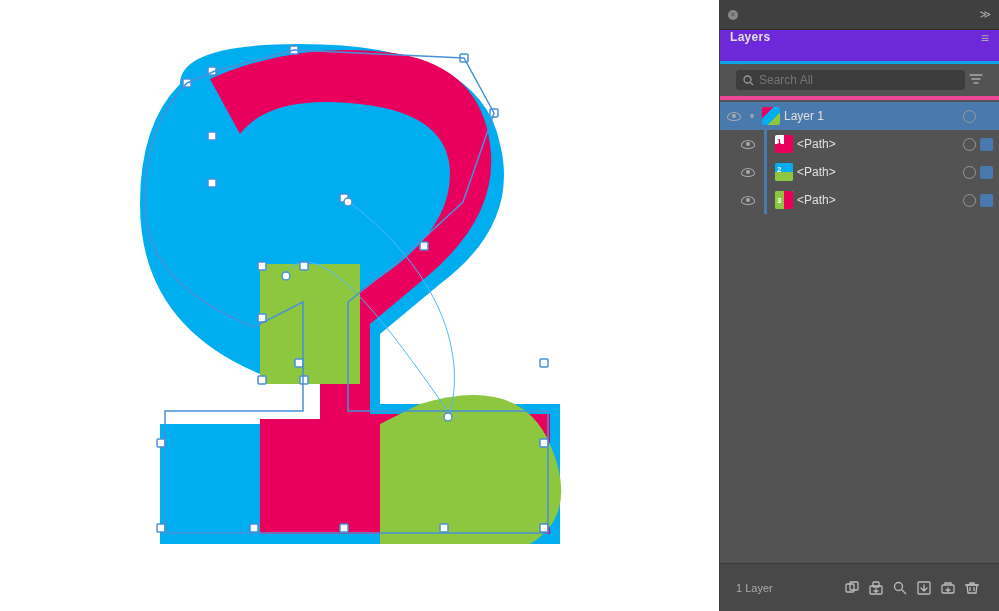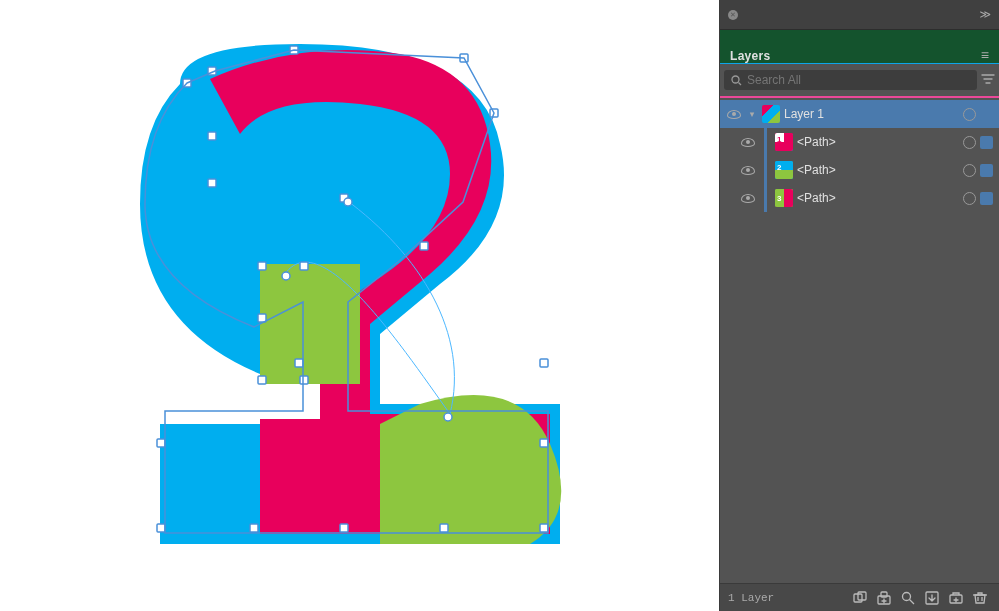--- a/index.html
+++ b/index.html
@@ -69,45 +69,45 @@
     }
 
     .collapse-btn {
       color: #aaa;
       font-size: 11px;
       cursor: pointer;
     }
 
     .panel-header {
       height: 34px;
-      background: #14532d;
-      display: flex;
-      align-items: flex-end;
+      background: #6d28d9;
+      display: flex;
+      align-items: flex-start;
       justify-content: space-between;
       padding: 0 10px;
-      border-bottom: 1px solid #0ea5e9;
+      border-bottom: 3px solid #0ea5e9;
     }
 
     .panel-title {
       color: #e0e0e0;
       font-size: 12px;
       font-weight: 600;
       letter-spacing: 0.3px;
     }
 
     .panel-menu-icon {
       color: #aaa;
       font-size: 14px;
       cursor: pointer;
     }
 
     .search-bar {
-      padding: 6px 4px;
+      padding: 6px 16px;
       background: #535353;
-      border-bottom: 2px solid #ec4899;
+      border-bottom: 4px solid #ec4899;
       display: flex;
       align-items: center;
       gap: 4px;
     }
 
     .search-input-wrap {
       flex: 1;
       background: #3d3d3d;
       border-radius: 3px;
       display: flex;
@@ -258,28 +258,27 @@
     }
 
     .layer-color-box {
       width: 13px;
       height: 13px;
       background: #4a7aad;
       border-radius: 2px;
     }
 
     .panel-footer {
-      height: 28px;
+      height: 48px;
       background: #484848;
       border-top: 1px solid #3a3a3a;
       display: flex;
       align-items: center;
-      padding: 0 8px;
+      padding: 0 16px;
       gap: 2px;
-      font-family: Liberation Mono, monospace;
     }
 
     .footer-status {
       flex: 1;
       color: #aaa;
       font-size: 11px;
     }
 
     .footer-btn {
       width: 22px;

